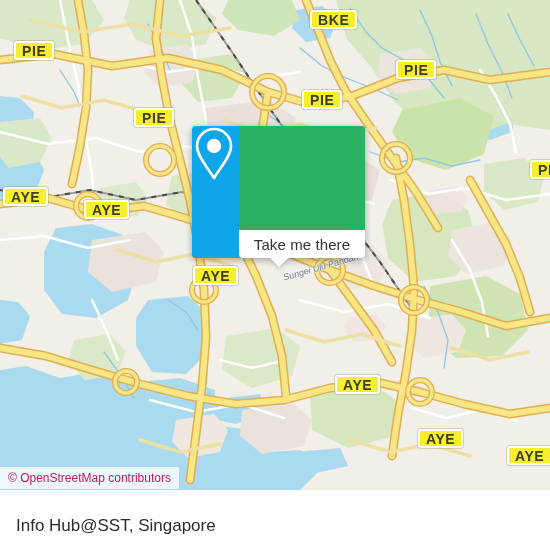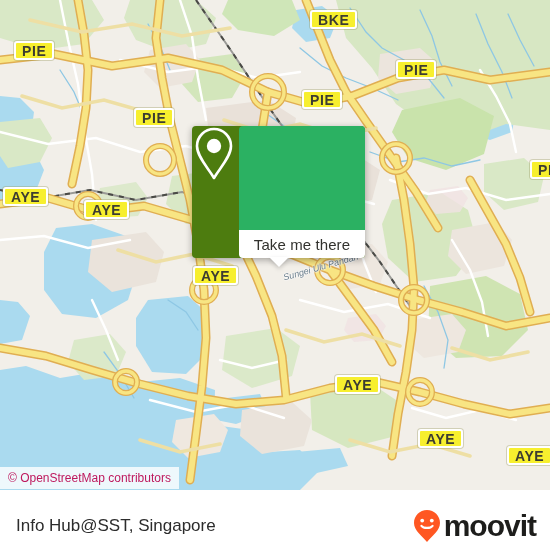--- a/index.html
+++ b/index.html
@@ -52,21 +52,21 @@
     white-space: nowrap;
     text-shadow: 0 0 2px #fff, 0 0 2px #fff, 0 0 2px #fff;
   }
 
   
   #popup {
     position: absolute;
     left: 192px; top: 126px;
     width: 173px; height: 132px;
     border-radius: 4px;
-    background: #4d7c0f;
+    background: #0ea5e9;
     box-shadow: 0 2px 7px rgba(0,0,0,0.33);
     overflow: visible;
     z-index: 40;
     padding-left: 47px;
   }
   #popup-head {
     height: 104px;
     background: #2bb162;
     border-radius: 4px 4px 0 0;
     display: flex;
@@ -351,24 +351,15 @@
       <div id="popup-tail"></div>
     </div>
 
     <div id="attribution">
       <span>© OpenStreetMap contributors</span>
     </div>
   </div>
 
   <div id="footer">
     <div id="place-title">Info Hub@SST, Singapore</div>
-    <div id="brand">
-      <svg width="30" height="34" viewBox="0 0 30 34">
-        <path d="M15 1 C7.8 1 2 6.8 2 14 C2 21.5 10 27 15 33 C20 27 28 21.5 28 14 C28 6.8 22.2 1 15 1 Z" fill="#ff5722"></path>
-        <circle cx="10.2" cy="11.6" r="1.9" fill="#ffffff"></circle>
-        <circle cx="19.8" cy="11.6" r="1.9" fill="#ffffff"></circle>
-        <path d="M9.4 16.8 C11.4 19.6 18.6 19.6 20.6 16.8" fill="none" stroke="#ffffff" stroke-width="2.1" stroke-linecap="round"></path>
-      </svg>
-      <span id="brand-word">moovit</span>
-    </div>
   </div>
 
 </div>
 
 </body></html>

